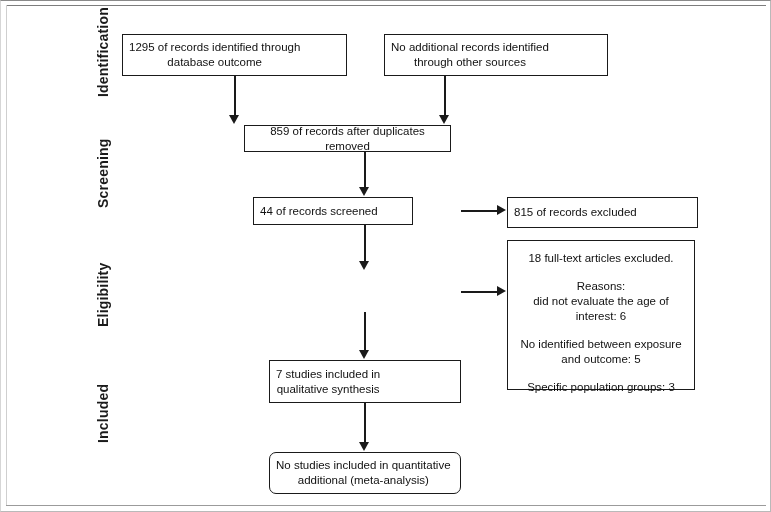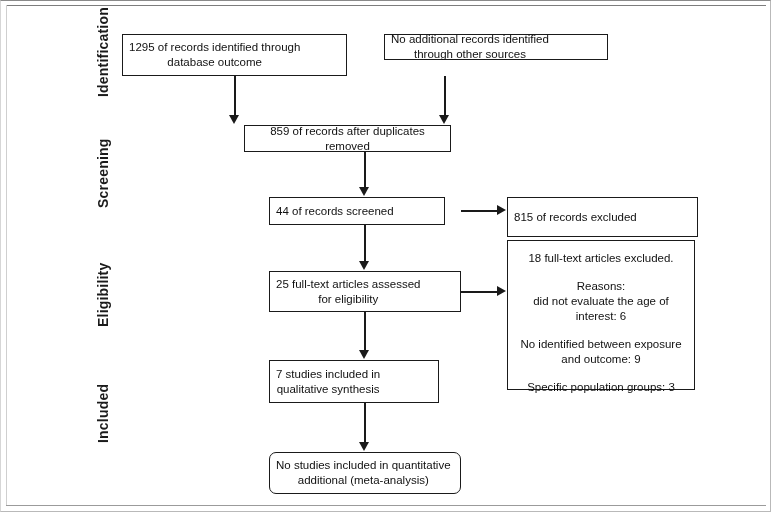--- a/index.html
+++ b/index.html
@@ -124,82 +124,76 @@
 
   <div class="stage-label" style="left:95px; top:443px; transform: rotate(-90deg);">Included</div>
 
   <div class="fbox" style="left:122px; top:34px; width:225px; height:42px;">
     <span class="txt">
       <span>1295 of records identified through</span><br>
       <span>database outcome</span>
     </span>
   </div>
 
-  <div class="fbox" style="left:384px; top:34px; width:224px; height:26px;">
+  <div class="fbox" style="left:384px; top:34px; width:224px; height:42px;">
     <span class="txt">
       <span>No additional records identified</span><br>
       <span>through other sources</span>
     </span>
   </div>
 
   <div class="vline" style="left:234px; top:76px; height:40px;"></div>
   <div class="arrow-down" style="left:229px; top:115px;"></div>
 
   <div class="vline" style="left:444px; top:76px; height:40px;"></div>
   <div class="arrow-down" style="left:439px; top:115px;"></div>
 
   <div class="fbox" style="left:244px; top:125px; width:207px; height:27px;">
     <span class="txt">859 of records after duplicates removed</span>
   </div>
 
   <div class="vline" style="left:364px; top:152px; height:36px;"></div>
   <div class="arrow-down" style="left:359px; top:187px;"></div>
 
-  <div class="fbox" style="left:269px; top:197px; width:176px; height:28px;">
+  <div class="fbox" style="left:253px; top:197px; width:160px; height:28px;">
     <span class="txt">44 of records screened</span>
   </div>
 
-  <div class="fbox" style="left:507px; top:197px; width:191px; height:40px;">
+  <div class="fbox" style="left:507px; top:197px; width:191px; height:31px;">
     <span class="txt">815 of records excluded</span>
   </div>
 
   <div class="hline" style="left:461px; top:210px; width:37px;"></div>
   <div class="arrow-right" style="left:497px; top:205px;"></div>
 
   <div class="vline" style="left:364px; top:225px; height:37px;"></div>
   <div class="arrow-down" style="left:359px; top:261px;"></div>
 
-  <div class="fbox" style="left:269px; top:271px; width:192px; height:41px;">
-    <span class="txt">
-      <span>25 full-text articles assessed</span><br>
-      <span>for eligibility</span>
-    </span>
-  </div>
 
   <div class="fbox multiline" style="left:507px; top:240px; width:188px; height:150px;">
     <span class="txt">
       <span>18 full-text articles excluded.</span>
       <span class="spacer"></span>
       <span>Reasons:</span><br>
       <span>did not evaluate the age of interest: 6</span>
       <span class="spacer"></span>
       <span>No identified between exposure</span><br>
-      <span>and outcome: 9</span>
+      <span>and outcome: 5</span>
       <span class="spacer"></span>
       <span>Specific population groups: 3</span>
     </span>
   </div>
 
   <div class="hline" style="left:461px; top:291px; width:37px;"></div>
   <div class="arrow-right" style="left:497px; top:286px;"></div>
 
   <div class="vline" style="left:364px; top:312px; height:39px;"></div>
   <div class="arrow-down" style="left:359px; top:350px;"></div>
 
-  <div class="fbox" style="left:269px; top:360px; width:170px; height:43px;">
+  <div class="fbox" style="left:269px; top:360px; width:192px; height:43px;">
     <span class="txt">
       <span>7 studies included in</span><br>
       <span>qualitative synthesis</span>
     </span>
   </div>
 
   <div class="vline" style="left:364px; top:403px; height:40px;"></div>
   <div class="arrow-down" style="left:359px; top:442px;"></div>
 
   <div class="fbox" style="left:269px; top:452px; width:192px; height:42px;border-radius:7px;">

